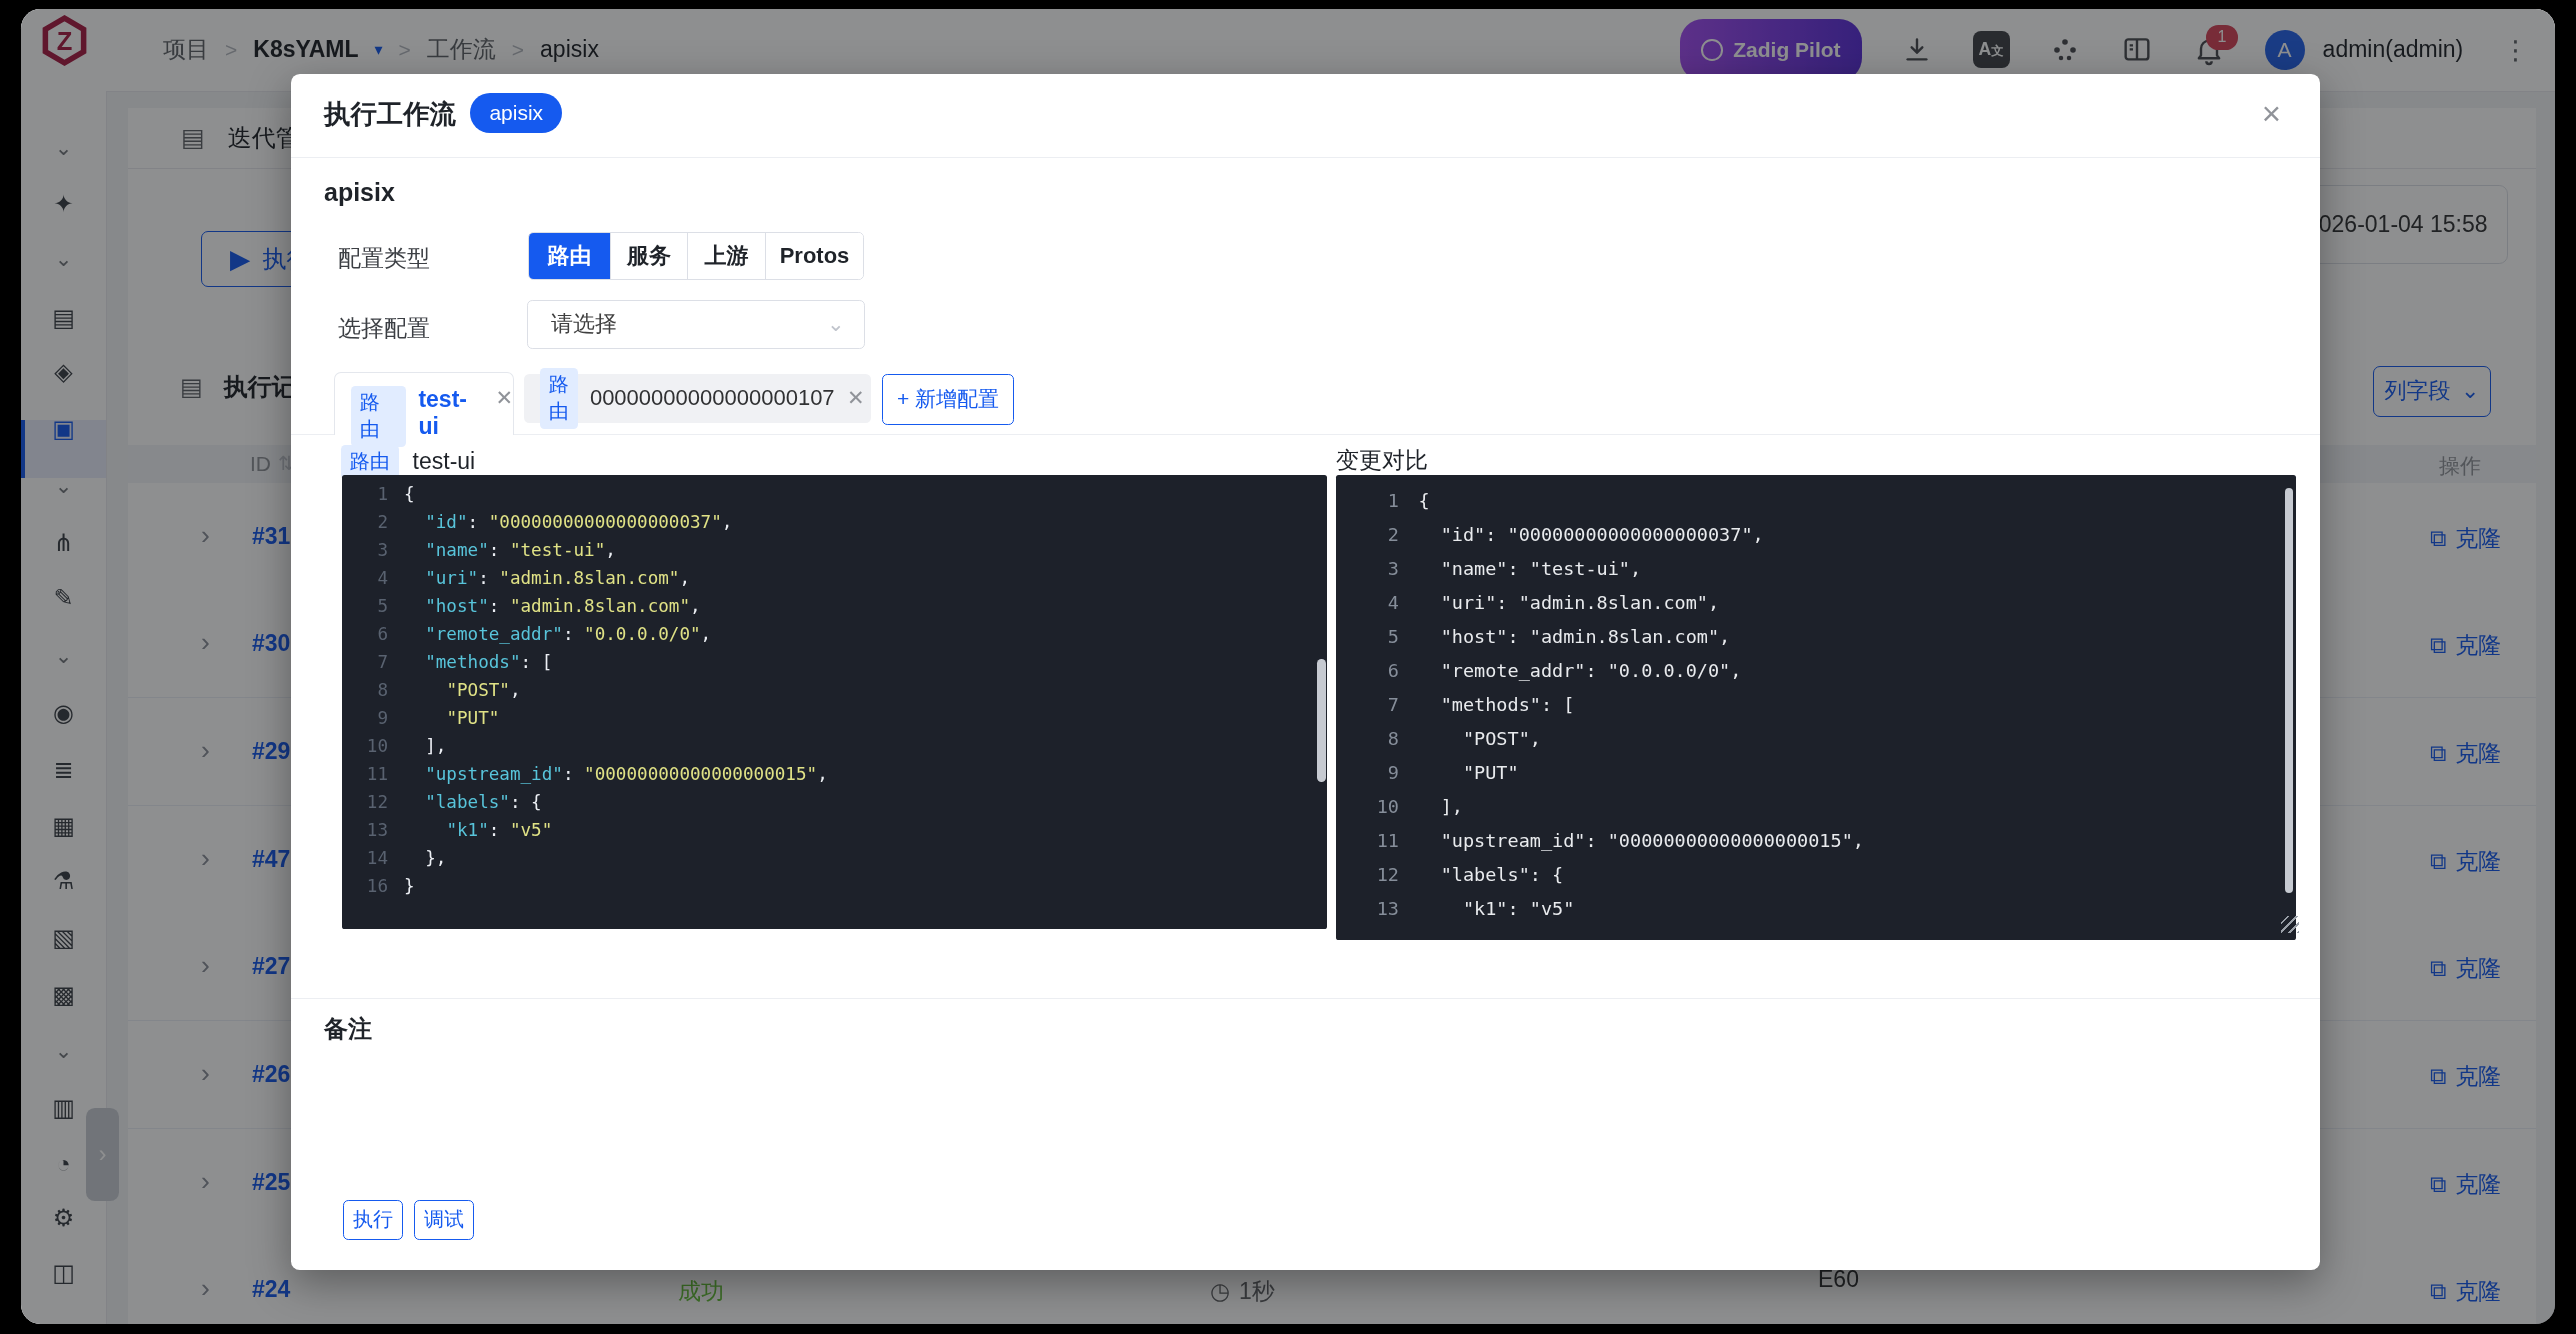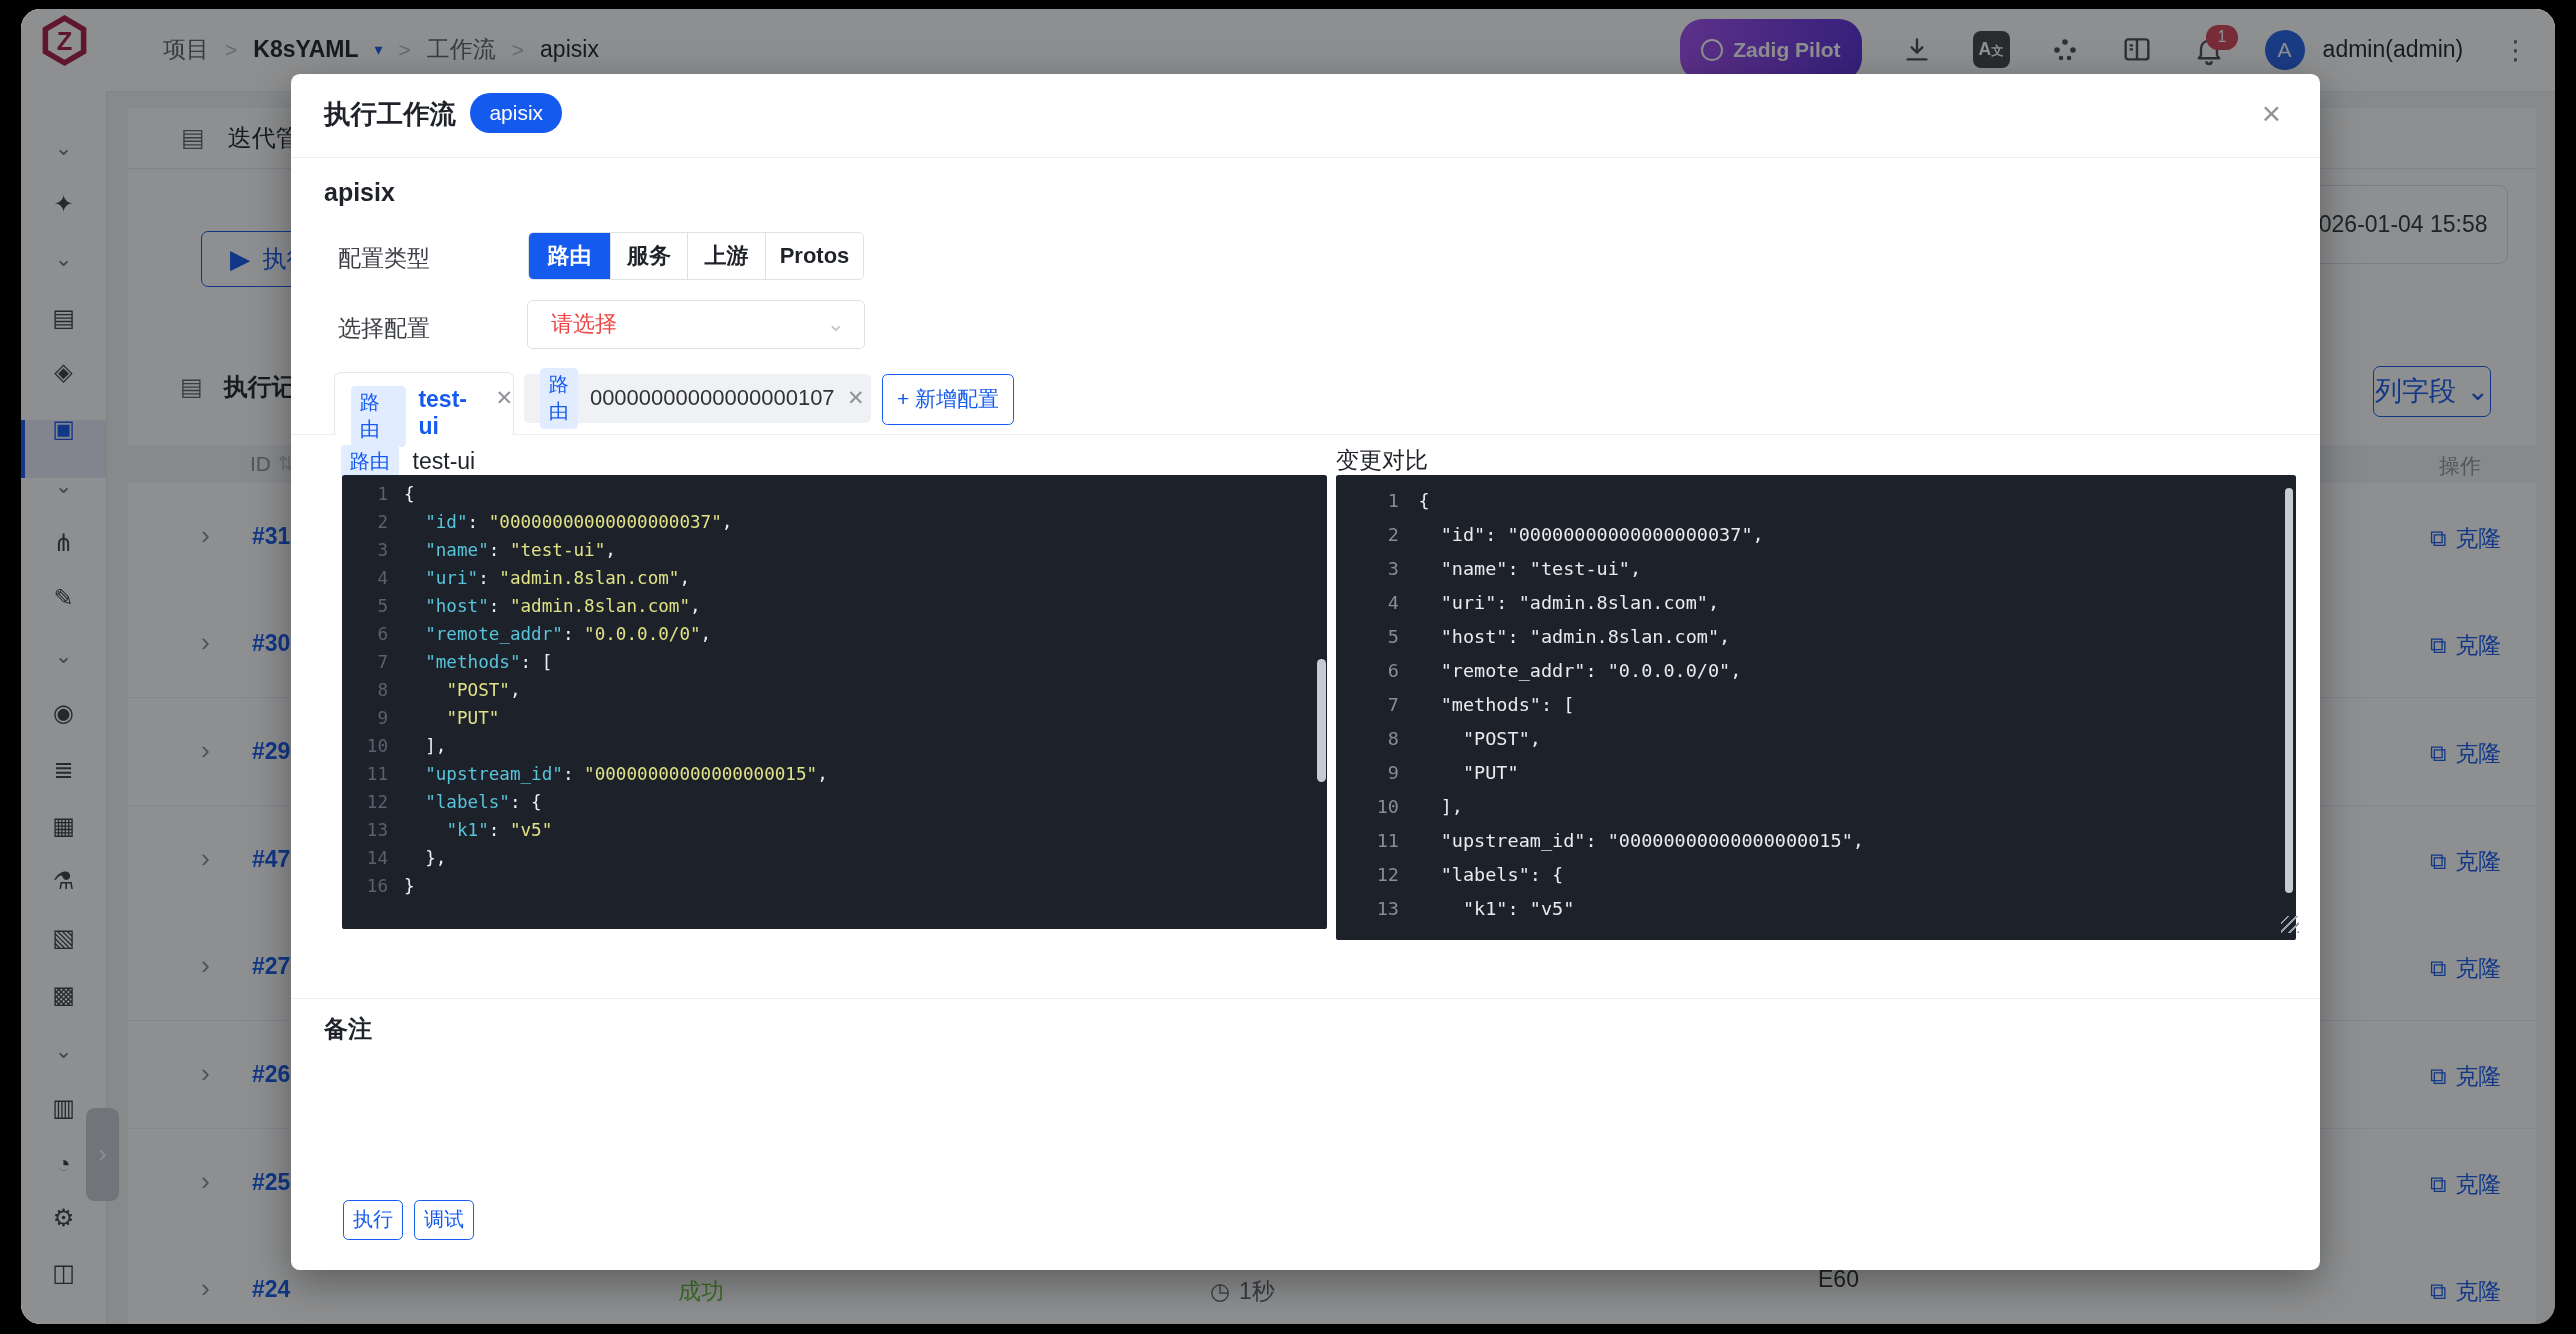--- a/index.html
+++ b/index.html
@@ -42,21 +42,21 @@
   .itertab .ic{color:#5f6368;font-size:25px;}
   .runbtn{position:absolute;left:180px;top:222px;width:296px;height:56px;border:1.8px solid #155aef;border-radius:7px;
           background:#fff;color:#155aef;font-size:24px;display:flex;align-items:center;justify-content:flex-start;gap:12.3px;padding:0 0 0 28px;box-sizing:border-box;}
   .tscard{position:absolute;left:2004px;top:176px;width:483px;height:79px;border:0.9px solid #dcdfe6;border-radius:8.8px;background:#fff;
           display:flex;align-items:center;justify-content:flex-end;padding-right:19.4px;box-sizing:border-box;gap:16px;font-size:23px;}
   .tscard .lab{color:#606266;}
   .tscard .val{color:#303133;}
   .recs{position:absolute;left:159px;top:352px;height:53px;display:flex;align-items:center;gap:21px;font-size:24px;color:#1f2329;font-weight:600;}
   .recs .ic{color:#5f6368;font-weight:400;}
   .colbtn{position:absolute;left:2352px;top:357px;width:116px;height:49px;border:0.9px solid #155aef;border-radius:7px;background:#fff;
-          color:#155aef;font-size:27px;display:flex;align-items:center;justify-content:center;gap:10.6px;}
+          color:#155aef;font-size:22px;display:flex;align-items:center;justify-content:center;gap:10.6px;}
   .thead{position:absolute;left:107px;top:436px;width:2408px;height:39px;background:#f2f4f8;color:#909399;font-size:21px;}
   .th-id{position:absolute;left:122px;top:7px;display:flex;gap:7px;align-items:center;}
   .th-id .sort{color:#c0c4cc;font-size:19.4px;}
   .th-op{position:absolute;left:2311px;top:7px;}
   .trow{position:absolute;left:107px;width:2408px;height:107px;border-bottom:0.9px solid #ebeef5;background:#fff;font-size:23px;}
   .trow .exp{position:absolute;left:73px;top:37px;color:#8a8f99;font-size:26.4px;}
   .trow .rid{position:absolute;left:124px;top:40px;color:#155aef;font-weight:600;}
   .trow .clone{position:absolute;left:2302px;top:40px;color:#155aef;display:flex;gap:8.8px;align-items:center;}
   .trow .status{position:absolute;left:550px;top:40px;color:#67c23a;}
   .trow .dur{position:absolute;left:1082px;top:40px;color:#606266;display:flex;gap:8.8px;align-items:center;}
@@ -72,21 +72,21 @@
   .hr{position:absolute;left:0;width:100%;height:0;border-top:0.9px solid #ecEEf2;border-top-color:#eceef2;}
   .mname{position:absolute;left:33px;top:104px;font-size:25px;font-weight:700;color:#1f2329;}
   .flabel{position:absolute;left:47px;font-size:23px;color:#3c3f44;}
   .segwrap{position:absolute;left:237px;top:158px;height:46px;display:flex;border:0.9px solid #dcdfe6;border-radius:5.3px;overflow:hidden;background:#fff;}
   .seg{height:100%;display:flex;align-items:center;justify-content:center;font-size:22px;font-weight:600;color:#1f2329;
        border-right:0.9px solid #dcdfe6;background:#fff;}
   .seg:last-child{border-right:0;}
   .seg.active{background:#155aef;color:#fff;}
   .select{position:absolute;left:236px;top:226px;width:338px;height:49px;border:0.9px solid #dcdfe6;border-radius:5.3px;background:#fff;
           display:flex;align-items:center;justify-content:space-between;padding:0 19.4px 0 23px;box-sizing:border-box;}
-  .select .ph{color:#ef4444;font-size:22px;}
+  .select .ph{color:#404040;font-size:22px;}
   .select .car{color:#c0c4cc;font-size:21px;}
   .tagbadge{background:#e1ecff;color:#155aef;font-size:20px;border-radius:4.4px;padding:3.5px 8.8px;}
   .tab1{position:absolute;left:43px;top:298px;width:180px;height:63px;background:#fff;border:0.9px solid #e4e7ed;border-bottom:0;
         border-radius:7px 7px 0 0;display:flex;align-items:flex-start;gap:12.3px;padding:13.2px 0 0 16px;box-sizing:border-box;z-index:2;}
   .tab1 .nm{color:#155aef;font-size:23px;font-weight:600;}
   .tagx{color:#909399;font-size:21px;}
   .tab2{position:absolute;left:233px;top:300px;width:347px;height:49px;background:#f0f1f4;border-radius:5.3px;
         display:flex;align-items:center;gap:12.3px;padding:0 16px;box-sizing:border-box;}
   .tab2 .nm{color:#303133;font-size:22px;}
   .addbtn{position:absolute;left:591px;top:300px;width:130px;height:49px;border:0.9px solid #155aef;border-radius:5.3px;color:#155aef;

